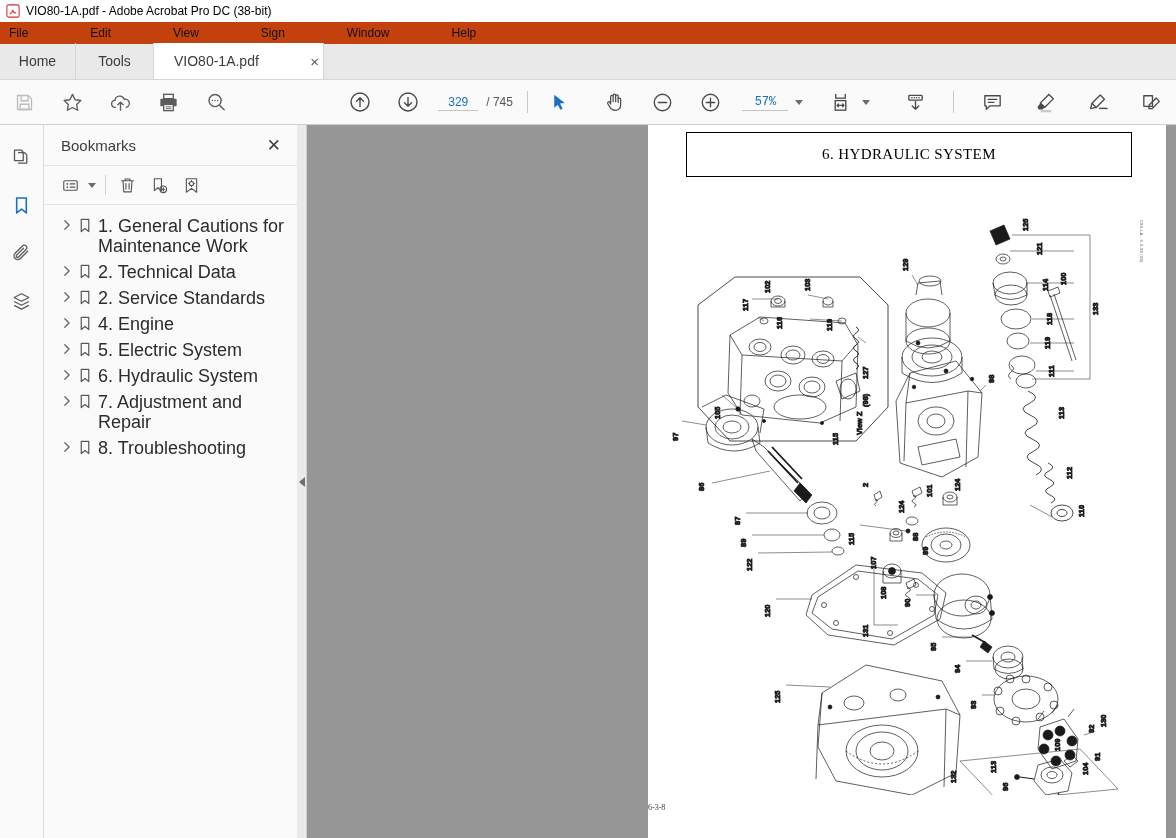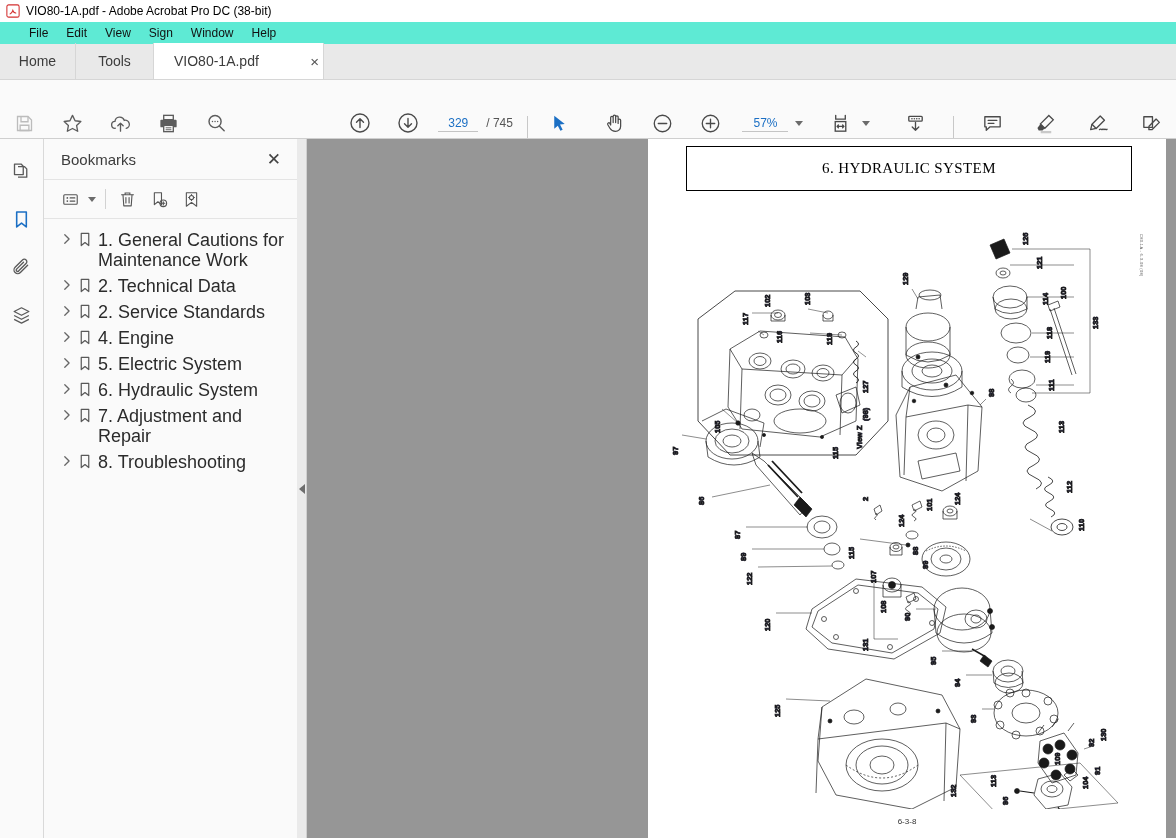--- a/index.html
+++ b/index.html
@@ -17,21 +17,21 @@
   .titlebar {
     height: 22px; display: flex; align-items: center;
     padding-left: 6px; background: #ffffff; flex: 0 0 auto;
   }
   .acrobat-logo { width: 14px; height: 14px; margin-right: 6px; flex:0 0 auto; }
   .title-text { font-size: 12px; color: #000; white-space: nowrap; }
 
   
   .menubar {
     height: 22px; display: flex; align-items: center;
-    padding-left: 20px; background: #5eead4; flex: 0 0 auto;
+    padding-left: 0; background: #c2410c; flex: 0 0 auto; gap: 44px;
   }
   .menu-item {
     font-size: 12px; color: #111; padding: 2px 9px; cursor: default; white-space: nowrap;
   }
 
   
   .tabstrip {
     height: 36px; background: #e9e9e9; display: flex; align-items: flex-end;
     flex: 0 0 auto; border-bottom: 1px solid #d6d6d6; position: relative;
   }
@@ -45,43 +45,43 @@
   .tab.doc {
     background: #ffffff; width: 170px; justify-content: space-between;
     padding: 0 4px 0 20px; color: #3c3c3c;
   }
   .tab-close {
     font-size: 15px; color: #555; margin-left: 10px; line-height: 1; cursor: default;
   }
 
   
   .toolbar {
-    height: 59px; background: #fafafa; border-bottom: 1px solid #cfcfcf;
-    display: flex; align-items: flex-end; flex: 0 0 auto; position: relative;
+    height: 45px; background: #fafafa; border-bottom: 1px solid #cfcfcf;
+    display: flex; align-items: center; flex: 0 0 auto; position: relative;
   }
   .tb-group { display: flex; align-items: center; }
   .tb-btn {
     width: 30px; height: 30px; display: flex; align-items: center; justify-content: center;
     margin: 0 9px; cursor: default;
   }
   .tb-sep { width: 1px; height: 22px; background: #c8c8c8; margin: 0 8px; }
   .pagebox {
     display: flex; align-items: center; font-size: 12px; color: #333; margin-left: 6px;
   }
   .page-input {
     width: 40px; text-align: center; font-size: 12px; color: #1b6fc4;
     border: none; border-bottom: 1px solid #c4c4c4; background: transparent;
     font-family: "Liberation Sans", sans-serif; padding: 1px 0; outline: none;
   }
   .page-total { font-size: 12px; color: #555; margin-left: 8px; white-space: nowrap; }
   .zoombox { display: flex; align-items: center; margin-left: 8px; }
   .zoom-input {
     width: 46px; text-align: center; font-size: 12px; color: #1b6fc4;
     border: none; border-bottom: 1px solid #c4c4c4; background: transparent;
-    font-family: Liberation Sans, sans-serif; padding: 1px 0; outline: none;
+    font-family: Liberation Mono, monospace; padding: 1px 0; outline: none;
   }
   .caret {
     width: 0; height: 0; border-left: 4px solid transparent; border-right: 4px solid transparent;
     border-top: 5px solid #6b6b6b; margin-left: 7px;
   }
 
   
   .body { flex: 1 1 auto; display: flex; min-height: 0; position: relative; }
 
   
@@ -144,22 +144,22 @@
   .page-inner { position: relative; width: 100%; height: 100%; }
   .doc-header-box {
     position: absolute; left: 38px; top: 7px; width: 446px; height: 45px;
     border: 1.5px solid #000; display: flex; align-items: center; justify-content: center;
   }
   .doc-header-text {
     font-family: "Liberation Serif", serif; font-size: 15px; color: #000;
     letter-spacing: 0.4px; white-space: nowrap;
   }
   .doc-footer {
-    position: absolute; left: 0; right: 0; top: 678px; text-align: center;
-    font-family: Liberation Sans, sans-serif; font-size: 8px; color: #333;
+    position: absolute; left: 0; right: 0; top: 678px; text-align: left;
+    font-family: Liberation Serif, serif; font-size: 8px; color: #333;
   }
   .diagram { position: absolute; left: 12px; top: 70px; width: 500px; height: 600px; }
   .sidecode {
     position: absolute; right: 22px; top: 95px; font-size: 4px; color: #555;
     writing-mode: vertical-rl; letter-spacing: 0.3px;
   }
   .cl { font-size: 7.5px; fill: #1a1a5e; font-family: "Liberation Sans", sans-serif; font-weight: bold; }
 </style>
 </head>
 <body>

